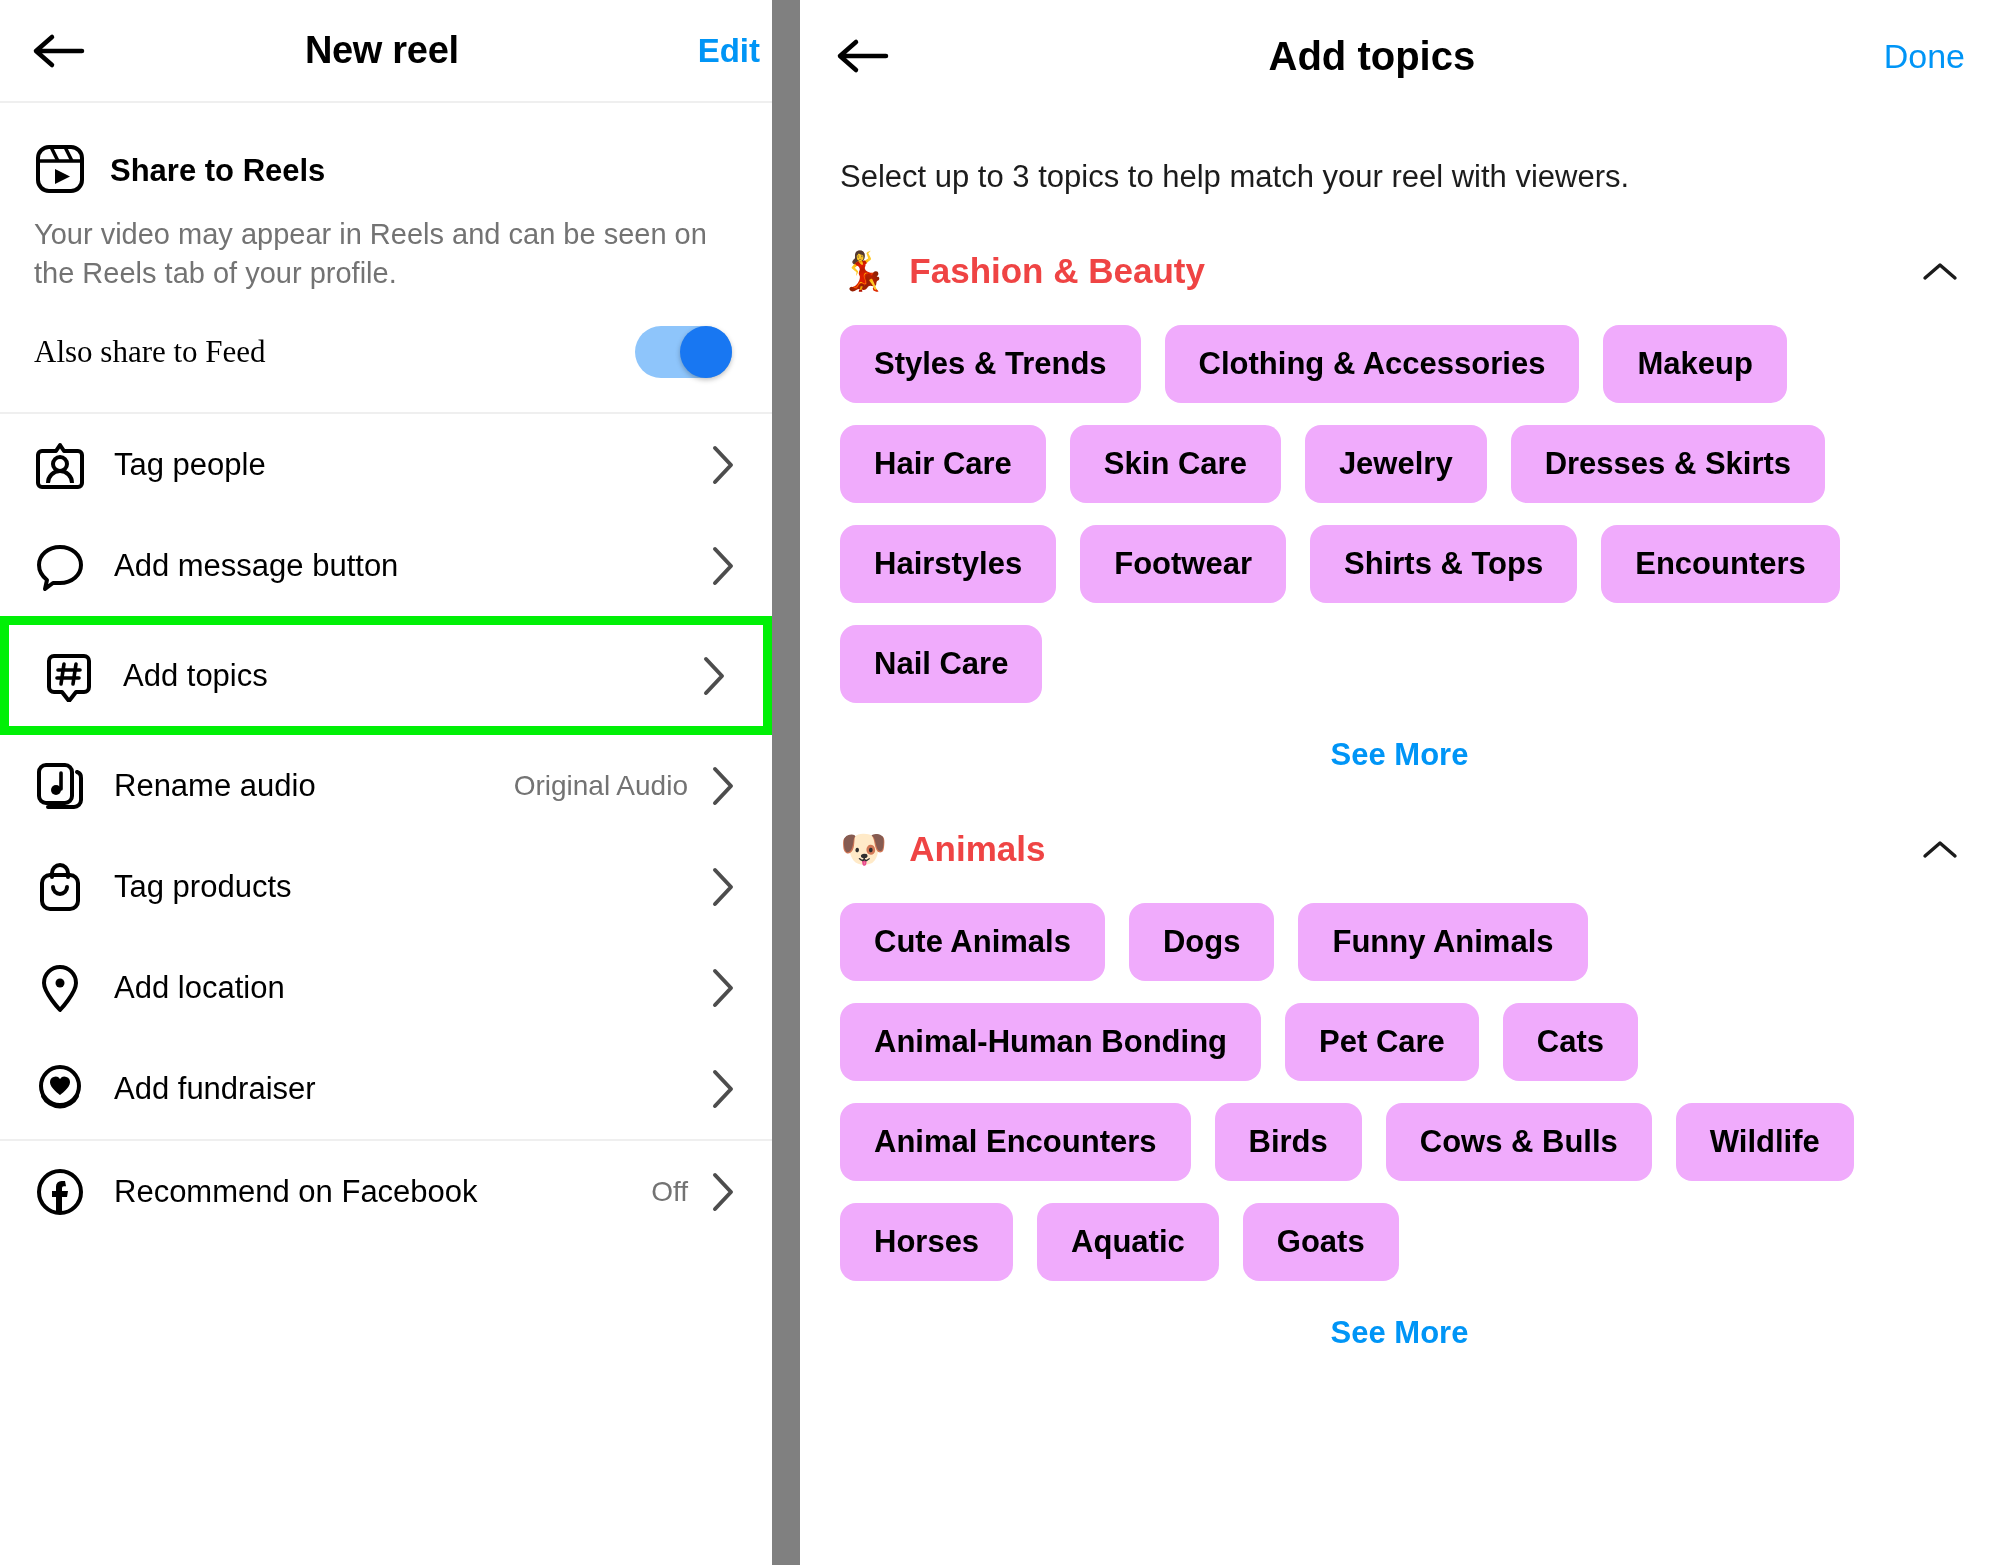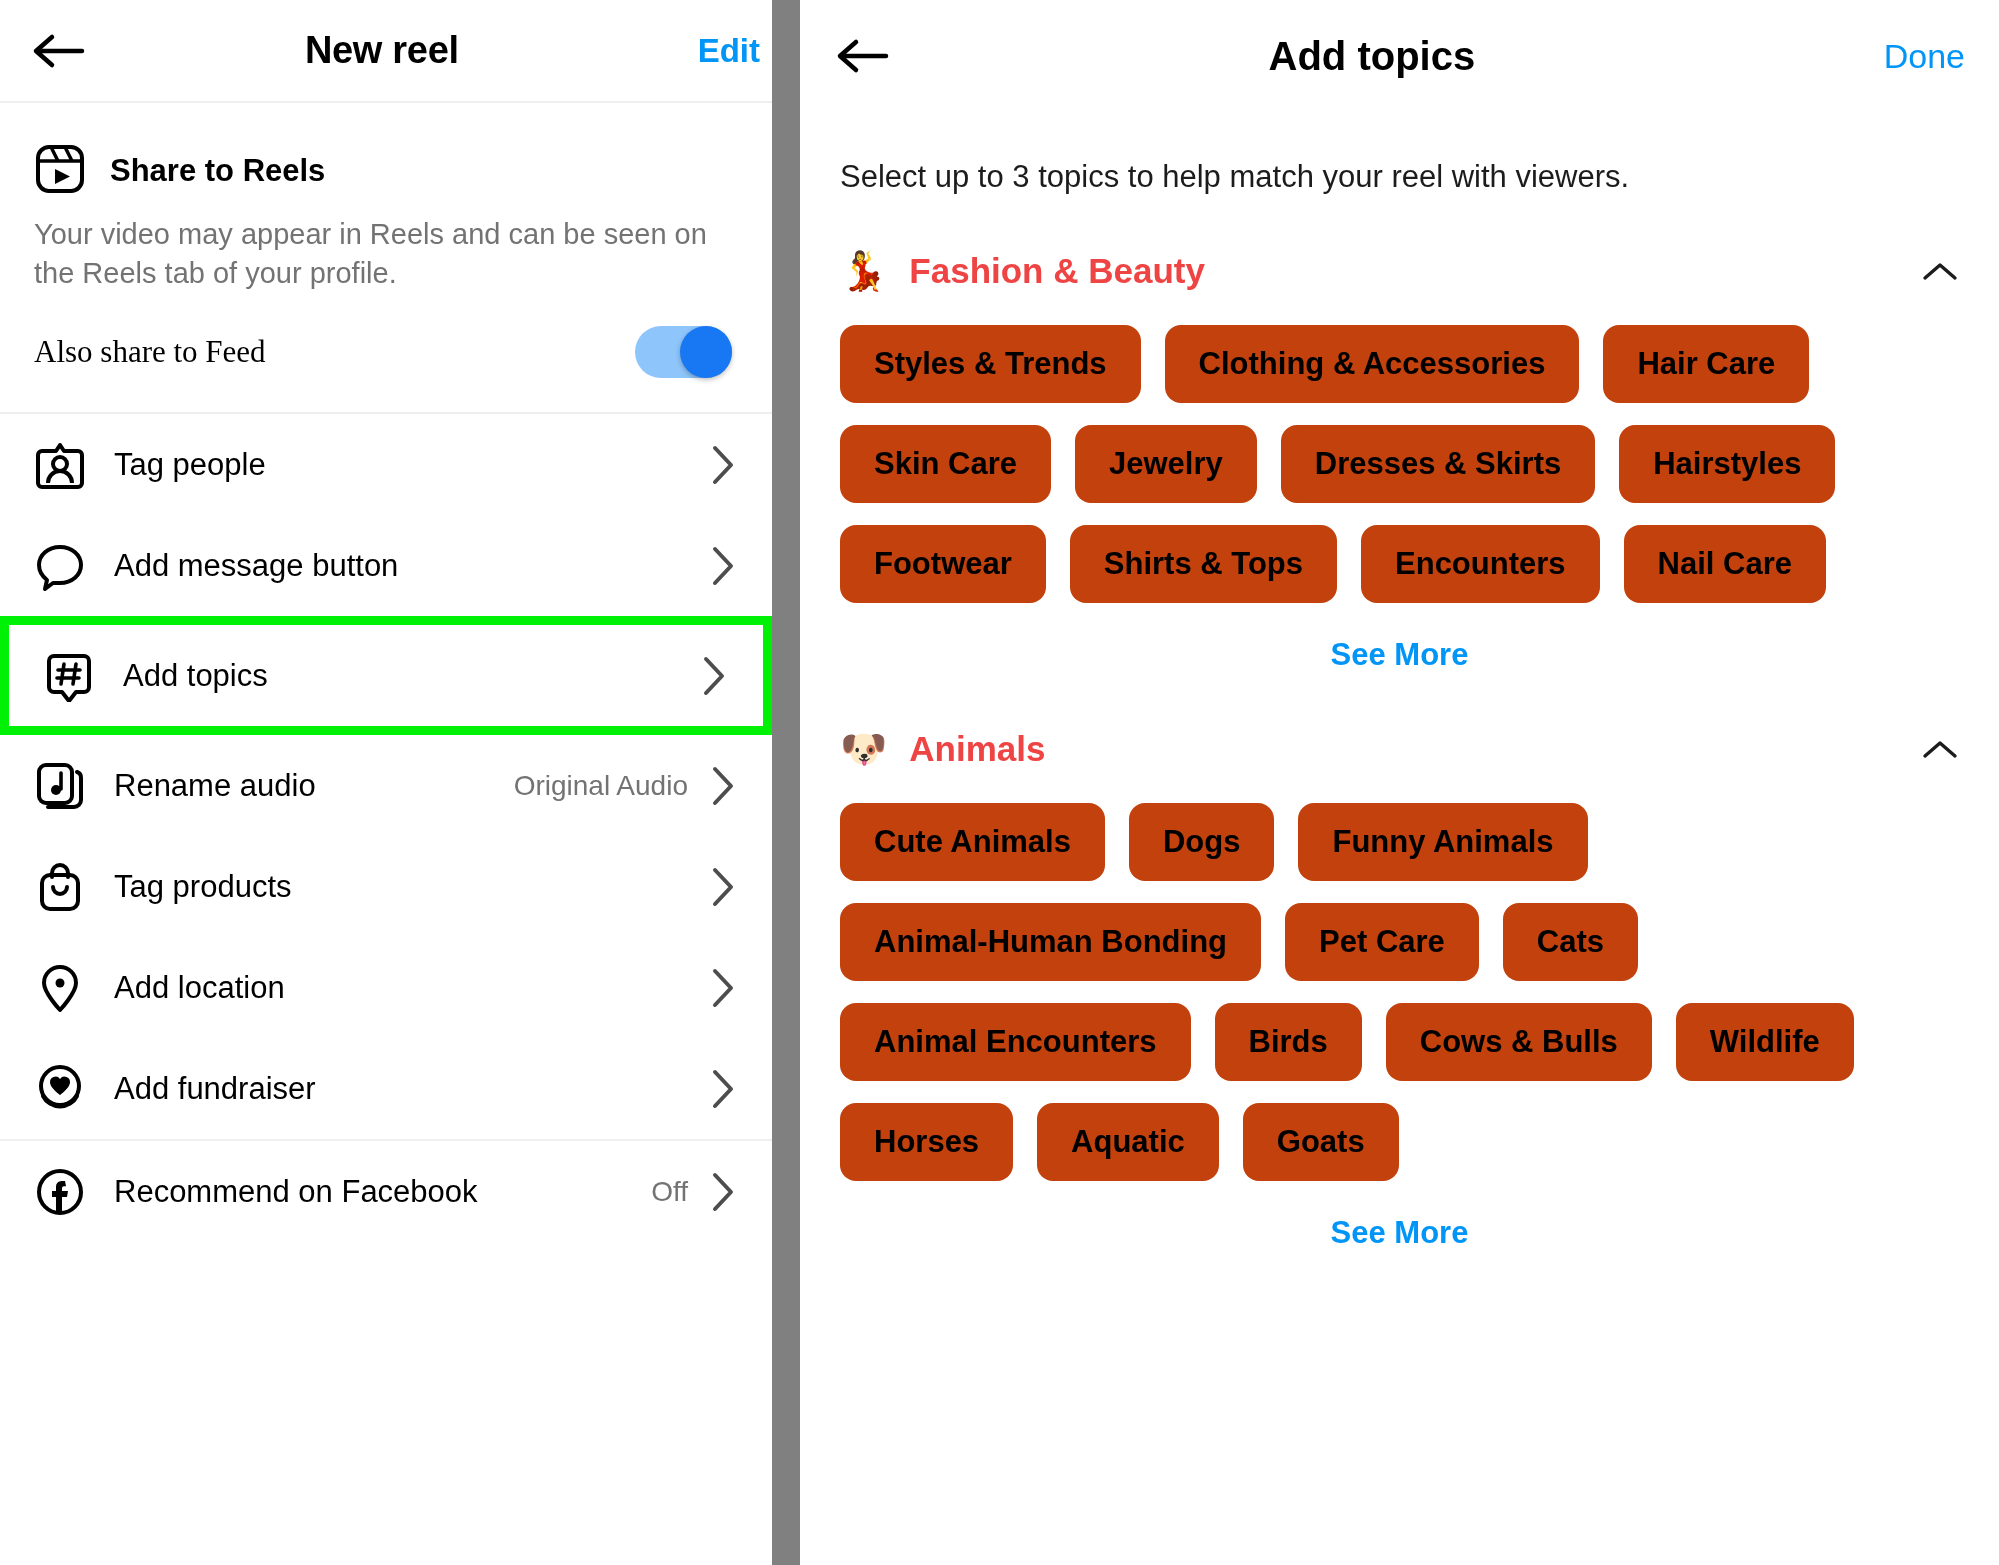--- a/index.html
+++ b/index.html
@@ -138,21 +138,21 @@
     align-items: center;
     margin-top: 56px;
     margin-bottom: 34px;
   }
   .section-emoji { font-size: 38px; margin-right: 22px; line-height: 1; }
   .section-title { font-size: 35px; font-weight: bold; color: #ef4444; flex: 1; }
   .chev-up { width: 38px; height: 24px; flex: 0 0 38px; }
 
   .chips { display: flex; flex-wrap: wrap; gap: 22px 24px; }
   .chip {
-    background: #c2410c;
+    background: #f0abfc;
     border-radius: 16px;
     padding: 21px 34px;
     font-size: 31px;
     font-weight: bold;
     color: #000;
     white-space: nowrap;
   }
   .see-more {
     text-align: center;
     font-size: 31px;
@@ -353,20 +353,21 @@
         <span class="section-title">Fashion &amp; Beauty</span>
         <span class="chev-up">
           <svg viewBox="0 0 38 24" width="38" height="24">
             <path d="M4 19 L19 6 L34 19" fill="none" stroke="#1c1c1c" stroke-width="3.4" stroke-linecap="round" stroke-linejoin="round"></path>
           </svg>
         </span>
       </div>
       <div class="chips">
         <div class="chip">Styles &amp; Trends</div>
         <div class="chip">Clothing &amp; Accessories</div>
+        <div class="chip">Makeup</div>
         <div class="chip">Hair Care</div>
         <div class="chip">Skin Care</div>
         <div class="chip">Jewelry</div>
         <div class="chip">Dresses &amp; Skirts</div>
         <div class="chip">Hairstyles</div>
         <div class="chip">Footwear</div>
         <div class="chip">Shirts &amp; Tops</div>
         <div class="chip">Encounters</div>
         <div class="chip">Nail Care</div>
       </div>

